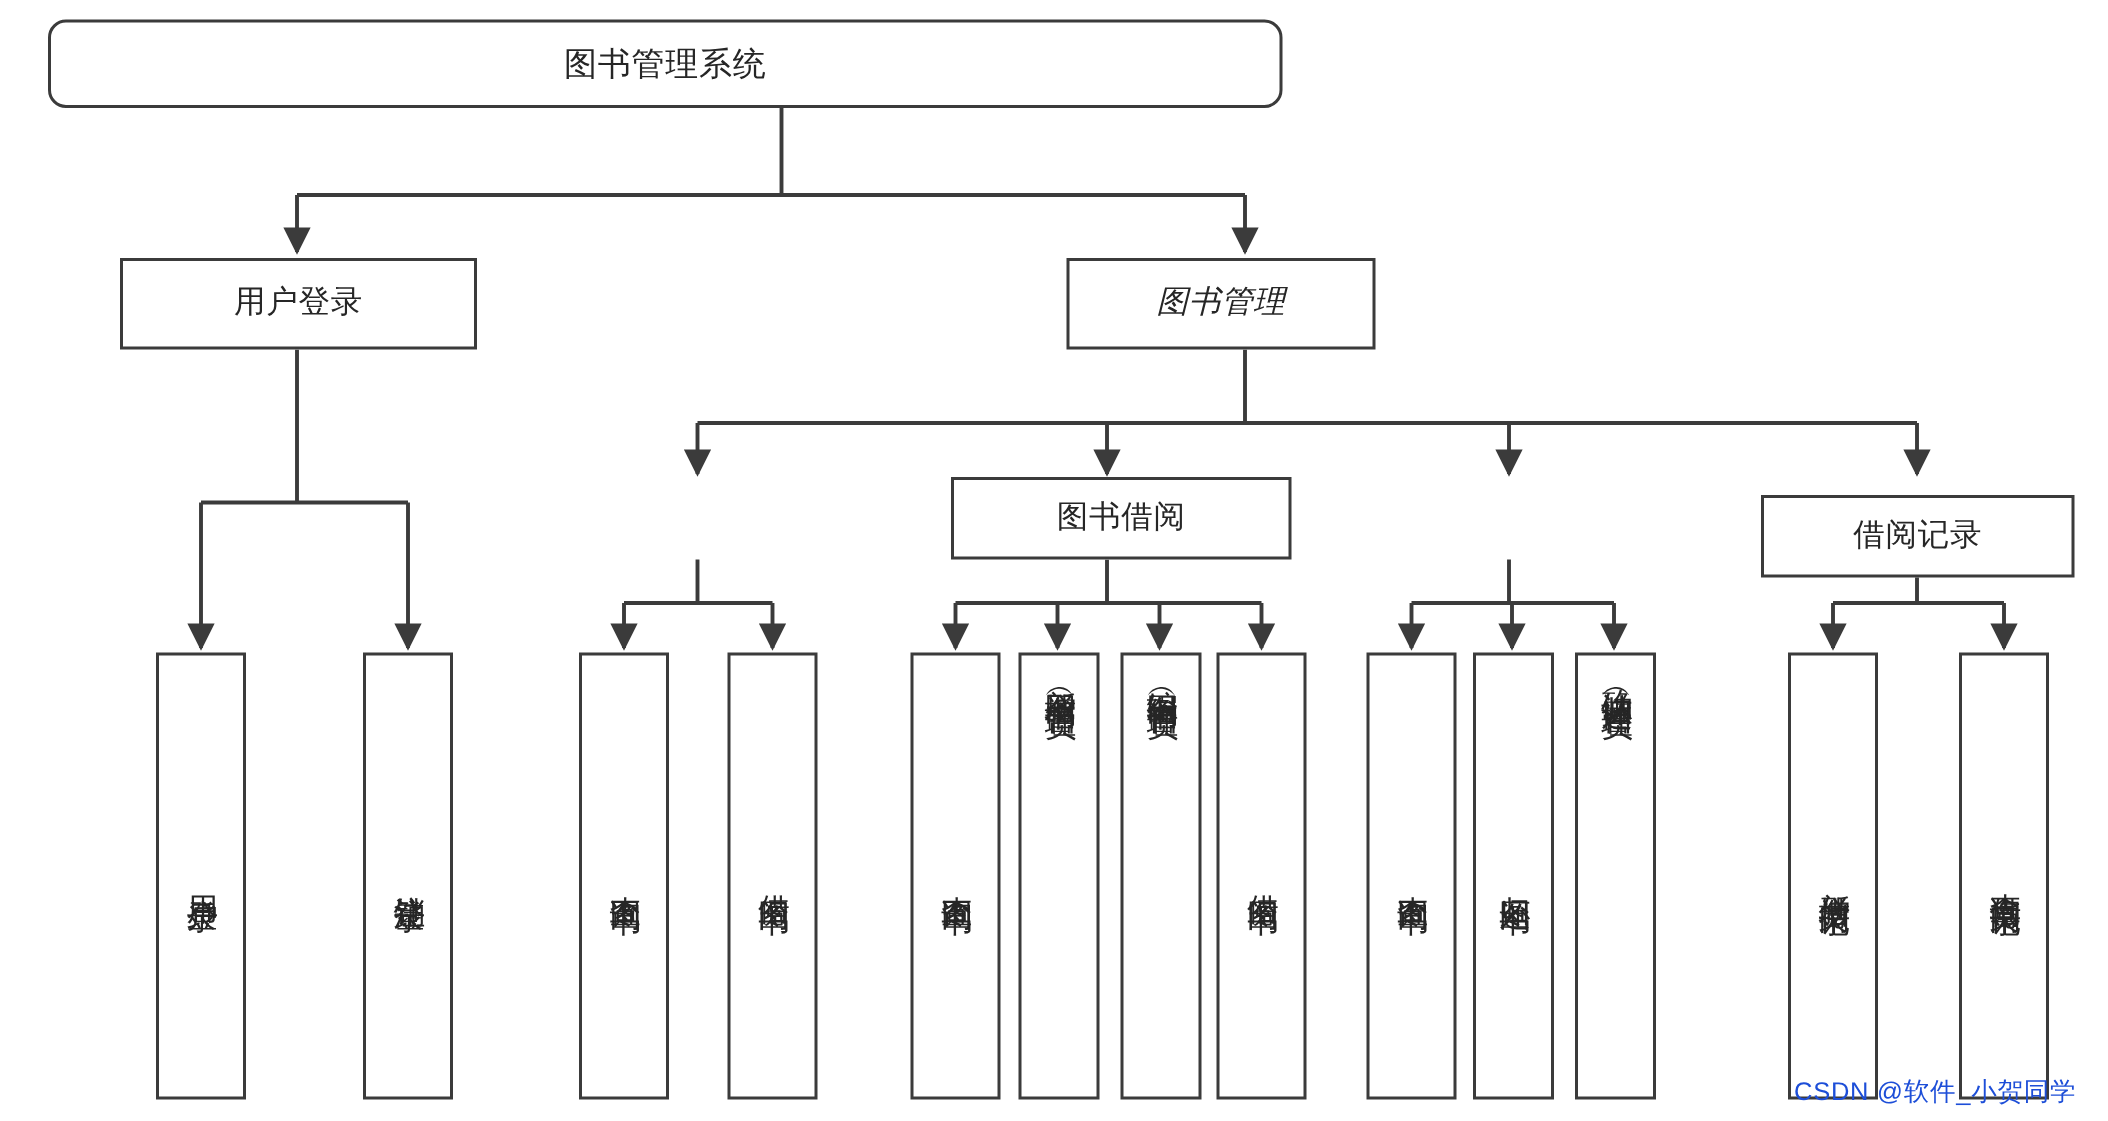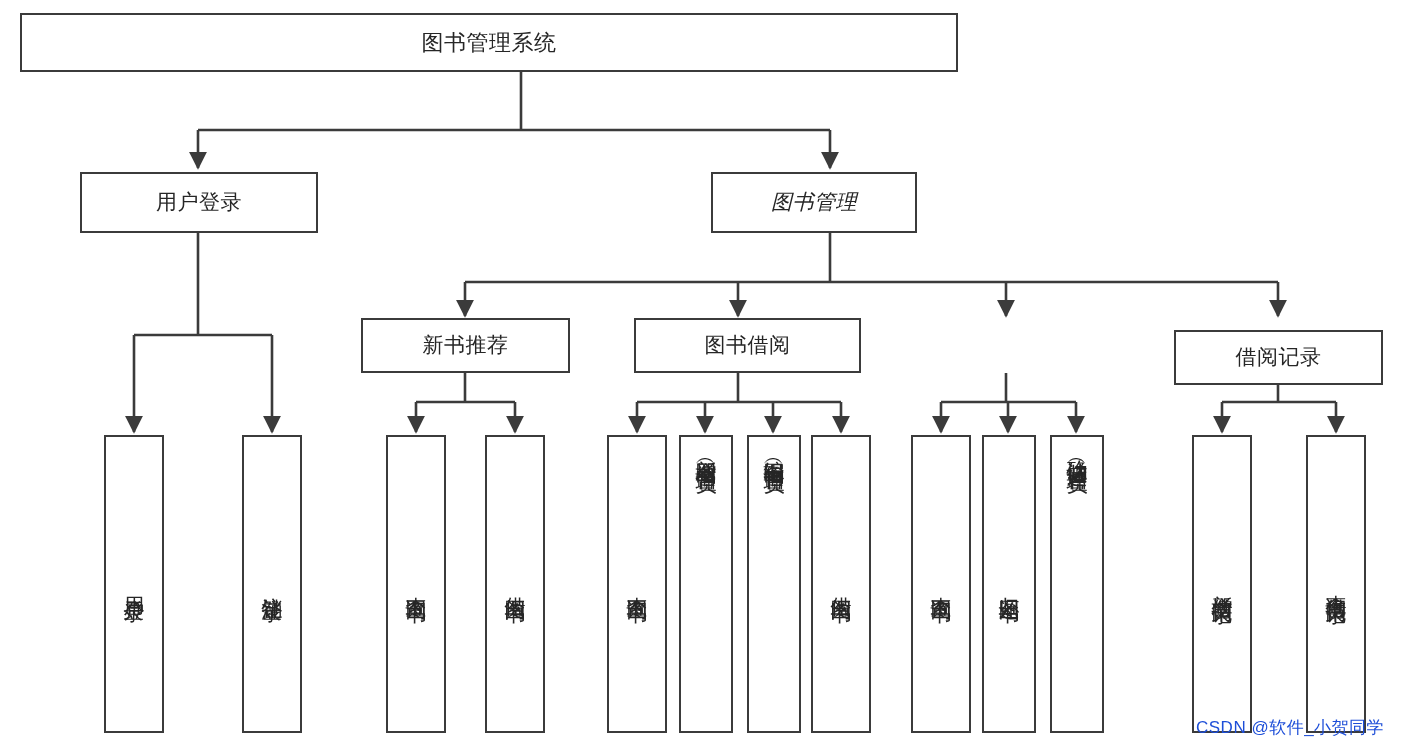--- a/index.html
+++ b/index.html
@@ -129,35 +129,32 @@
       <path d="M 1008 402 L 1008 432" marker-end="url(#arrow)"></path>
       <path d="M 1076 402 L 1076 432" marker-end="url(#arrow)"></path>
 
       <path d="M 1278 373 L 1278 402"></path>
       <path d="M 1222 402 L 1336 402"></path>
       <path d="M 1222 402 L 1222 432" marker-end="url(#arrow)"></path>
       <path d="M 1336 402 L 1336 432" marker-end="url(#arrow)"></path>
     </g>
   </svg>
 
-  <div class="node h root" style="left:20px; top:13px; width:938px; height:59px;">
+  <div class="node h root" style="left:32px; top:13px; width:823px; height:59px;border-radius:12px;">
     <span class="lbl">图书管理系统</span>
   </div>
 
   <div class="node h" style="left:80px; top:172px; width:238px; height:61px;">
     <span class="lbl">用户登录</span>
   </div>
 
   <div class="node h" style="left:711px; top:172px; width:206px; height:61px;font-style:italic;">
     <span class="lbl">图书管理</span>
   </div>
 
-  <div class="node h" style="left:361px; top:318px; width:209px; height:55px;">
-    <span class="lbl">新书推荐</span>
-  </div>
 
   <div class="node h" style="left:634px; top:318px; width:227px; height:55px;">
     <span class="lbl">图书借阅</span>
   </div>
 
 
   <div class="node h" style="left:1174px; top:330px; width:209px; height:55px;">
     <span class="lbl">借阅记录</span>
   </div>
 

